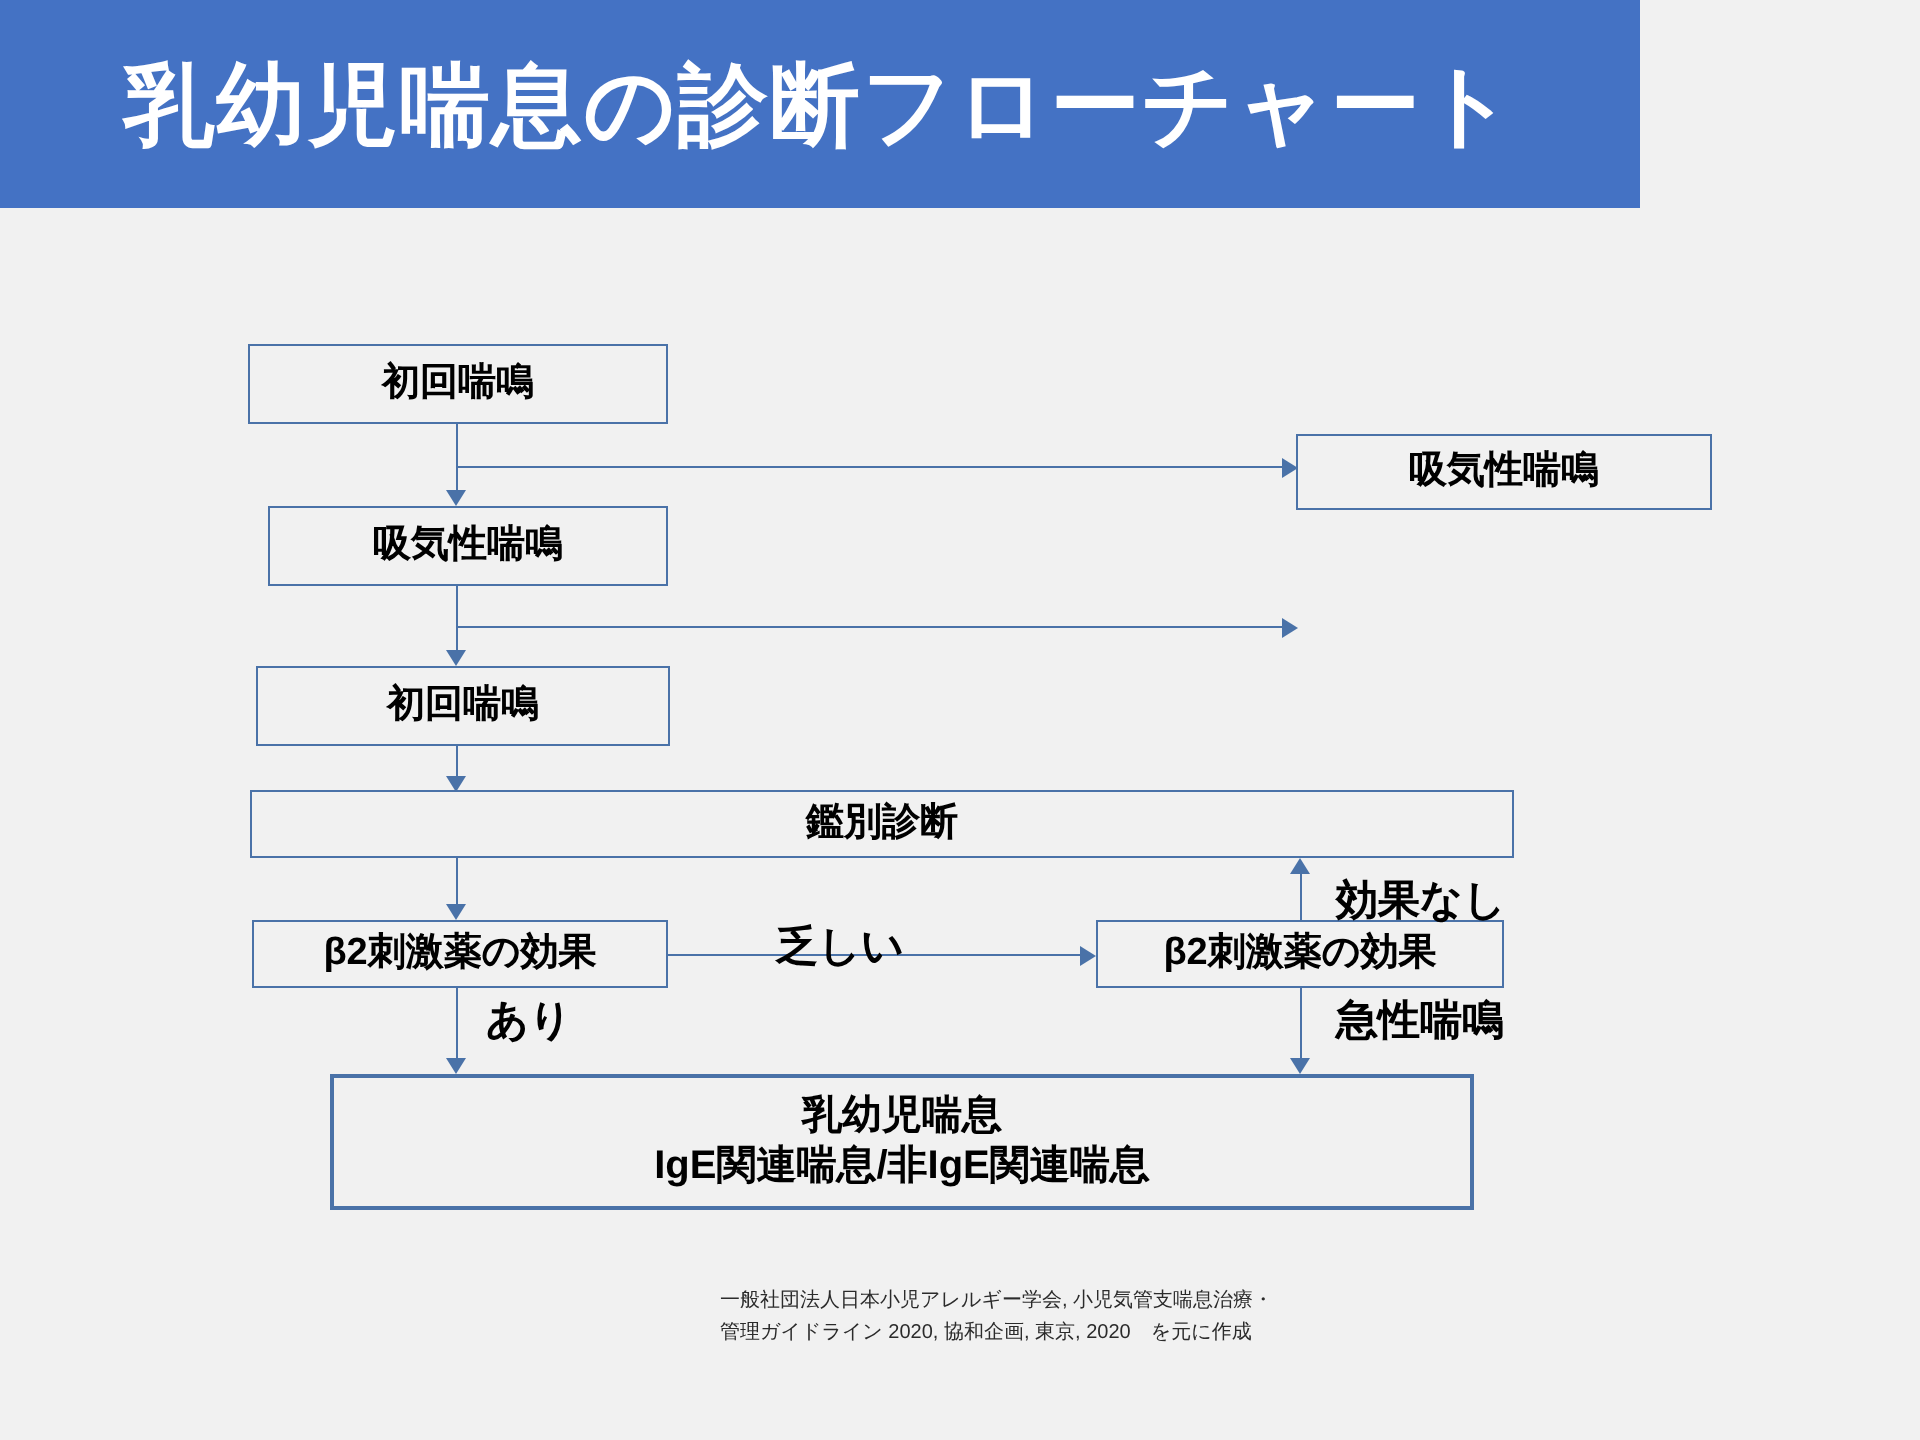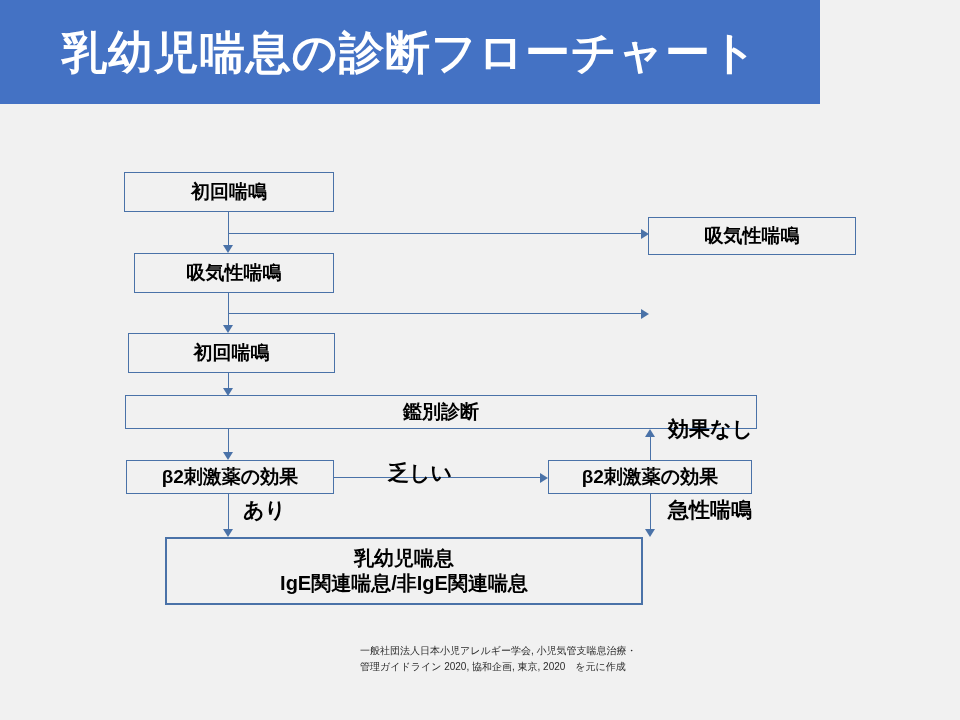--- a/index.html
+++ b/index.html
@@ -58,21 +58,21 @@
 
   
   #node-first-wheeze      { left: 124px; top:  68px; width: 210px; height: 40px; }
   #node-inspiratory-left  { left: 134px; top: 149px; width: 200px; height: 40px; }
   #node-recurrent         { left: 128px; top: 229px; width: 207px; height: 40px; }
   #node-inspiratory-right { left: 648px; top:  113px; width: 208px; height: 38px; }
   #node-acute             { left: 648px; top:  186px; width: 208px; height: 38px; }
   #node-differential      { left: 125px; top: 291px; width: 632px; height: 34px; }
   #node-beta2-left        { left: 126px; top: 356px; width: 208px; height: 34px; }
   #node-beta2-right       { left: 548px; top: 356px; width: 204px; height: 34px; }
-  #node-diagnosis         { left: 165px; top: 433px; width: 478px; height: 68px;
+  #node-diagnosis         { left: 165px; top: 433px; width: 572px; height: 68px;
                             font-size: 20px; }
 
   
   .conn-v, .conn-h {
     position: absolute;
     background: #4a72a8;
   }
   .conn-v { width: 1px; }
   .conn-h { height: 1px; }
 
@@ -176,21 +176,21 @@
 
   <div class="conn-v" style="left:228px; top:325px; height:23px;"></div>
   <div class="arrow arrow-down" style="left:223px; top:348px;"></div>
 
   <div class="conn-h" style="left:334px; top:373px; width:207px;"></div>
   <div class="arrow arrow-right" style="left:540px; top:369px;"></div>
   <div class="edge-label" style="left:388px; top:355px;">乏しい</div>
 
   <div class="conn-v" style="left:650px; top:330px; height:26px;"></div>
   <div class="arrow arrow-up" style="left:645px; top:325px;"></div>
-  <div class="edge-label" style="left:668px; top:311px;">効果なし</div>
+  <div class="edge-label" style="left:668px; top:332px;">効果なし</div>
 
   <div class="conn-v" style="left:228px; top:390px; height:35px;"></div>
   <div class="arrow arrow-down" style="left:223px; top:425px;"></div>
   <div class="edge-label" style="left:243px; top:392px;">あり</div>
 
   <div class="conn-v" style="left:650px; top:390px; height:35px;"></div>
   <div class="arrow arrow-down" style="left:645px; top:425px;"></div>
   <div class="edge-label" style="left:668px; top:392px;">急性喘鳴</div>
 
 </div>

